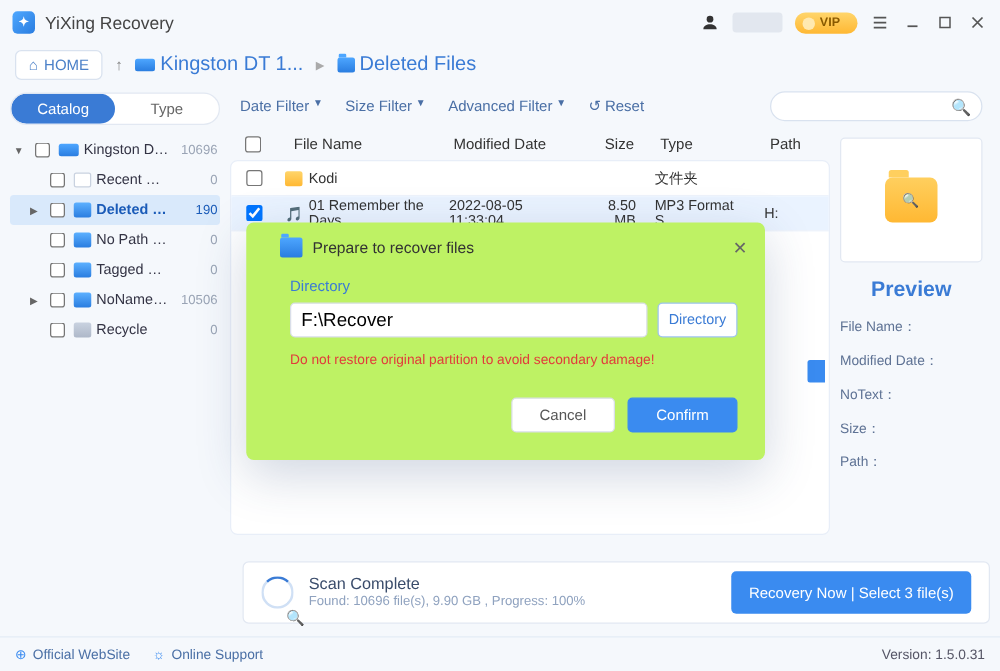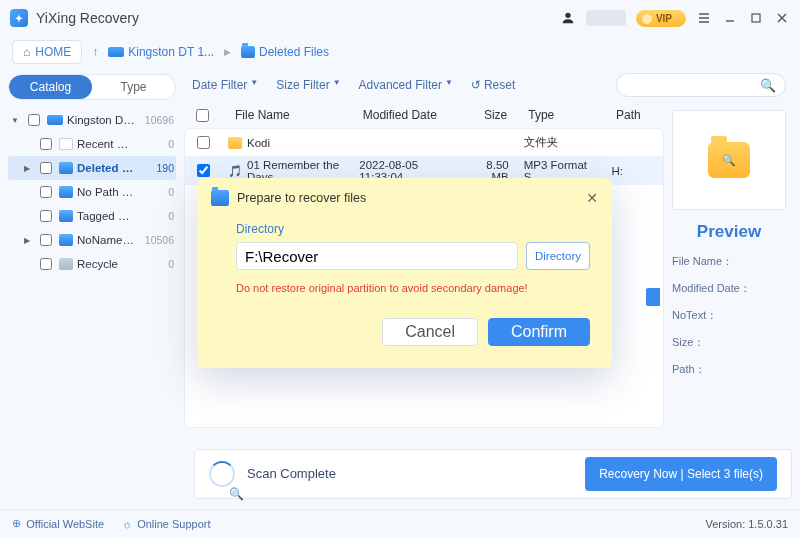--- a/index.html
+++ b/index.html
@@ -13,21 +13,21 @@
   .avatar-ic svg{width:16px;height:16px;}
   .userblob { width: 40px; height: 16px; border-radius: 3px; background: #e2e7ef; }
   .vip { background: linear-gradient(#ffd56b,#ffb833); color: #8a5a00; font-size: 10px; font-weight: bold; padding: 3px 14px 3px 20px; border-radius: 12px; position:relative;}
   .vip::before{content:"";position:absolute;left:6px;top:4px;width:10px;height:10px;border-radius:50%;background:#ffe9b0;}
   .winicon { width: 16px; height: 16px; display:flex;align-items:center;justify-content:center;cursor:pointer;color:#666;}
   .winicon svg{width:12px;height:12px;}
   
   .crumbbar { height: 32px; display:flex; align-items:center; padding: 0 12px; gap: 10px;}
   .home-btn { display:flex;align-items:center;gap:5px;background:#fff;border:1px solid #d9e2ef;border-radius:5px;height:24px;padding:0 10px;color:#4b80c8;font-size:12px;cursor:pointer;}
   .crumb-up { color:#888;cursor:pointer;}
-  .crumb-seg { display:inline-flex;align-items:center;gap:4px;color:#3a7bd5;font-size:12px;cursor:pointer;}
+  .crumb-seg { display:inline-flex;align-items:center;gap:4px;color:#3a7bd5;font-size:16px;cursor:pointer;}
   .disk-ic {width:16px;height:10px;background:linear-gradient(#4da6ff,#2a7de0);border-radius:2px;display:inline-block;}
   .folder-ic {width:14px;height:12px;background:linear-gradient(#4da6ff,#2a7de0);border-radius:2px;display:inline-block;position:relative;}
   .folder-ic::before{content:"";position:absolute;top:-3px;left:1px;width:6px;height:3px;background:#4da6ff;border-radius:1px 1px 0 0;}
   .arrow{color:#aaa;font-size:9px;}
   
   .body { display:flex; height: calc(537px - 36px - 32px - 28px); }
   .sidebar { width: 184px; padding: 6px 8px 6px 8px; }
   .tabs { display:flex; background:#fff;border-radius:14px;height:26px;overflow:hidden;border:1px solid #e2e8f2;}
   .tab { flex:1;text-align:center;line-height:24px;font-size:12px;color:#666;cursor:pointer;}
   .tab.active { background:#3a7bd5;color:#fff;border-radius:13px;}
@@ -74,33 +74,33 @@
   .scanbar .circle{width:26px;height:26px;border:2px solid #d0e0f5;border-top-color:#3a7bd5;border-radius:50%;}
   .scanbar .mag{position:absolute;left:20px;color:#3a7bd5;font-size:12px;}
   .scan-txt{display:flex;flex-direction:column;line-height:14px;}
   .scan-title{font-size:13px;color:#3a4c6b;font-weight:500;}
   .scan-sub{font-size:10.5px;color:#8fa2bf;}
   .recover-btn{margin-left:auto;height:34px;background:#3a8bf0;color:#fff;border-radius:4px;padding:0 14px;display:flex;align-items:center;font-size:12px;cursor:pointer;}
   
   .statusbar { position:absolute;left:0;right:0;bottom:0;height:28px;display:flex;align-items:center;padding:0 12px;background:#f5f8fc;border-top:1px solid #e4ebf5;font-size:11px;color:#4a6fa5;}
   .status-link{display:flex;align-items:center;gap:5px;margin-right:18px;cursor:pointer;}
   .version{margin-left:auto;color:#556;}
-  .modal { position:absolute;left:197px;top:178px;width:415px;background:#fef9c3;border-radius:6px;box-shadow:0 12px 40px rgba(40,70,120,0.22);padding:0 0 18px 0;}
+  .modal { position:absolute;left:197px;top:178px;width:415px;background:#bef264;border-radius:6px;box-shadow:0 12px 40px rgba(40,70,120,0.22);padding:0 0 18px 13px;}
   .modal-head{display:flex;align-items:center;height:40px;padding:0 14px;}
   .modal-head .micon{width:18px;height:16px;margin-right:8px;}
   .modal-title{font-size:12.5px;color:#333;flex:1;}
   .modal-close{font-size:14px;color:#666;cursor:pointer;}
-  .modal-body{padding:4px 22px;margin-left:17px;}
+  .modal-body{padding:4px 22px;}
   .modal-label{font-size:12px;color:#3a7bd5;margin-bottom:6px;}
   .dir-row{display:flex;gap:8px;}
   .dir-input{flex:1;height:28px;border:1px solid #d9dee8;border-radius:4px;padding:0 8px;font-size:15px;}
   .dir-btn{width:64px;height:28px;border:1px solid #9ec3ef;border-radius:4px;background:#fff;color:#3a7bd5;font-size:11.5px;cursor:pointer;}
   .warn{color:#e23b3b;font-size:11px;margin-top:12px;}
   .modal-foot{display:flex;justify-content:flex-end;gap:10px;padding:20px 22px 4px;}
-  .btn{height:28px;padding:0 22px;border-radius:4px;font-size:16px;cursor:pointer;display:flex;align-items:center;}
+  .btn{height:28px;padding:0 22px;border-radius:4px;font-size:12px;cursor:pointer;display:flex;align-items:center;}
   .btn-secondary{background:#fff;border:1px solid #d9dee8;color:#555;}
   .btn-primary{background:#3a8bf0;border:1px solid #3a8bf0;color:#fff;}
   
   .partbadge { position:absolute; right:140px; top:288px; width:14px; height:18px; background:#3a8bf0; border-radius:2px 0 0 2px; }
 </style>
 </head>
 <body>
 
 <div class="titlebar">
   <span class="logo">✦</span>
@@ -289,20 +289,21 @@
 
 <div class="partbadge"></div>
 
 <div class="scanbar">
   <div style="position:relative">
       <div class="circle"></div>
       <span class="mag">🔍</span>
     </div>
   <div class="scan-txt">
     <span class="scan-title">Scan Complete</span>
+    <span class="scan-sub">Found: 10696 file(s), 9.90 GB , Progress: 100%</span>
   </div>
   <div class="recover-btn">Recovery Now | Select 3 file(s)</div>
 </div>
 
 <div class="statusbar">
   <span class="status-link">
       <span style="color:#3a8bf0">⊕</span>
       <span>Official WebSite</span>
     </span>
   <span class="status-link">

